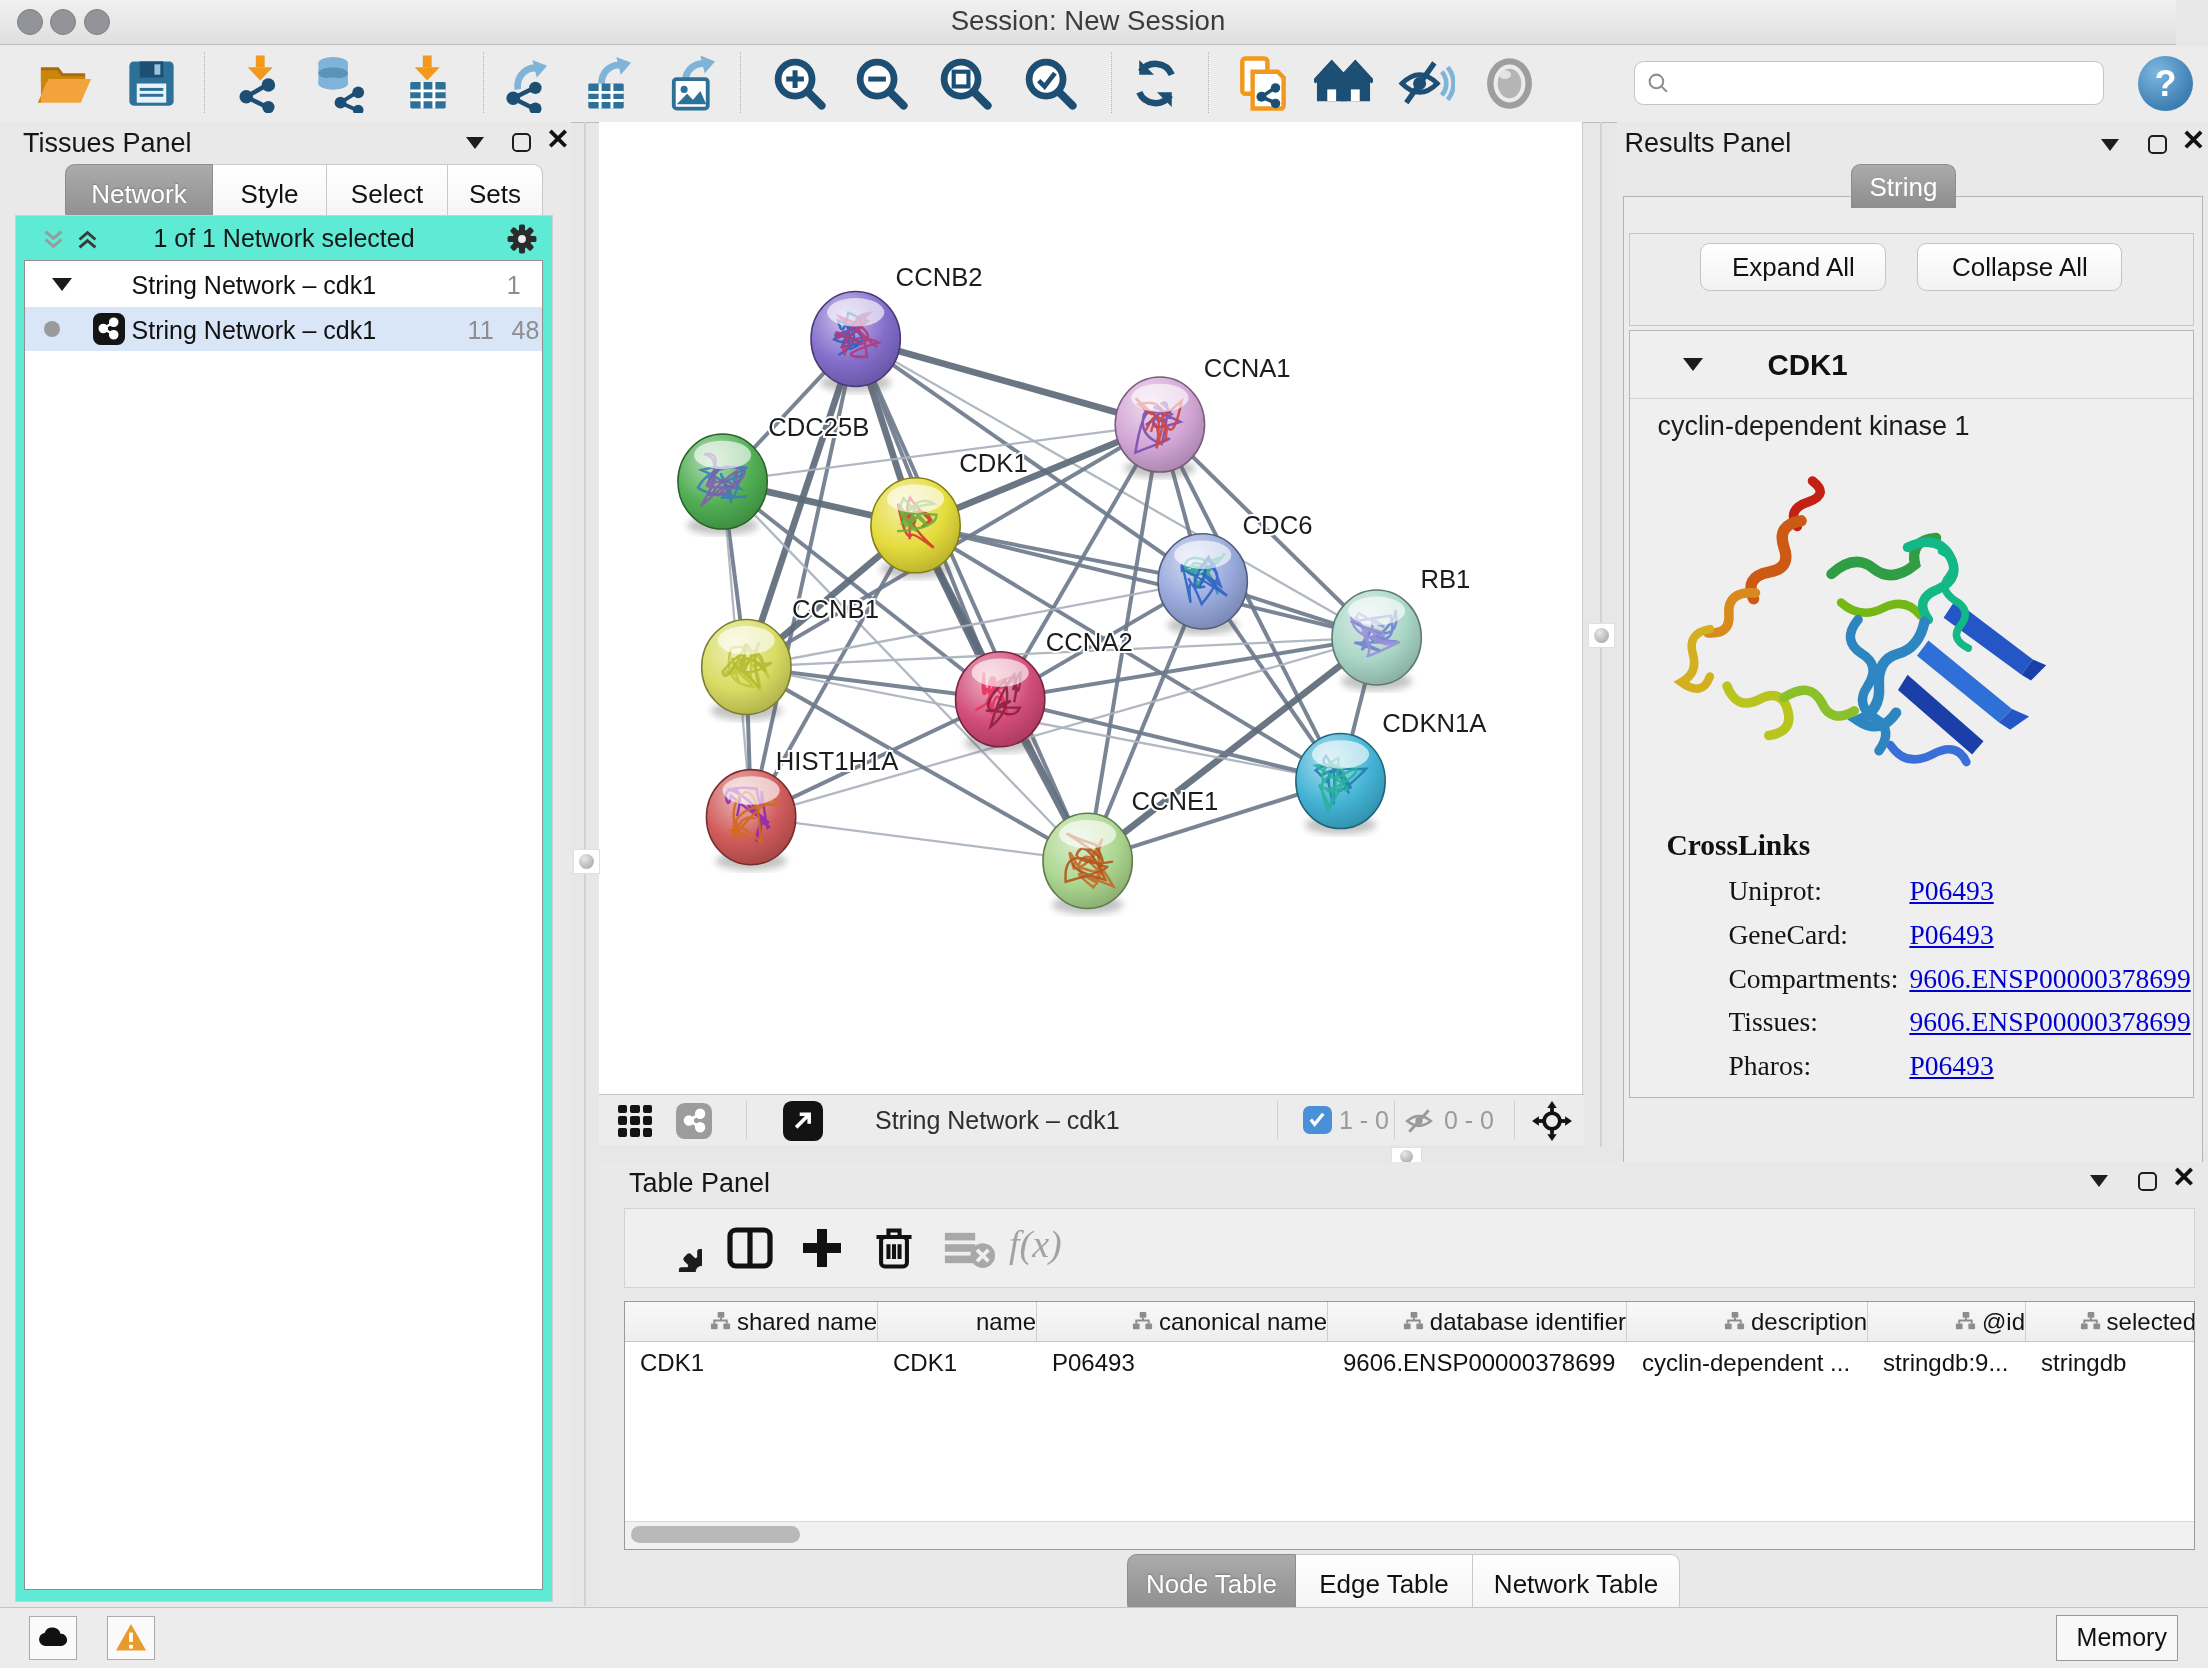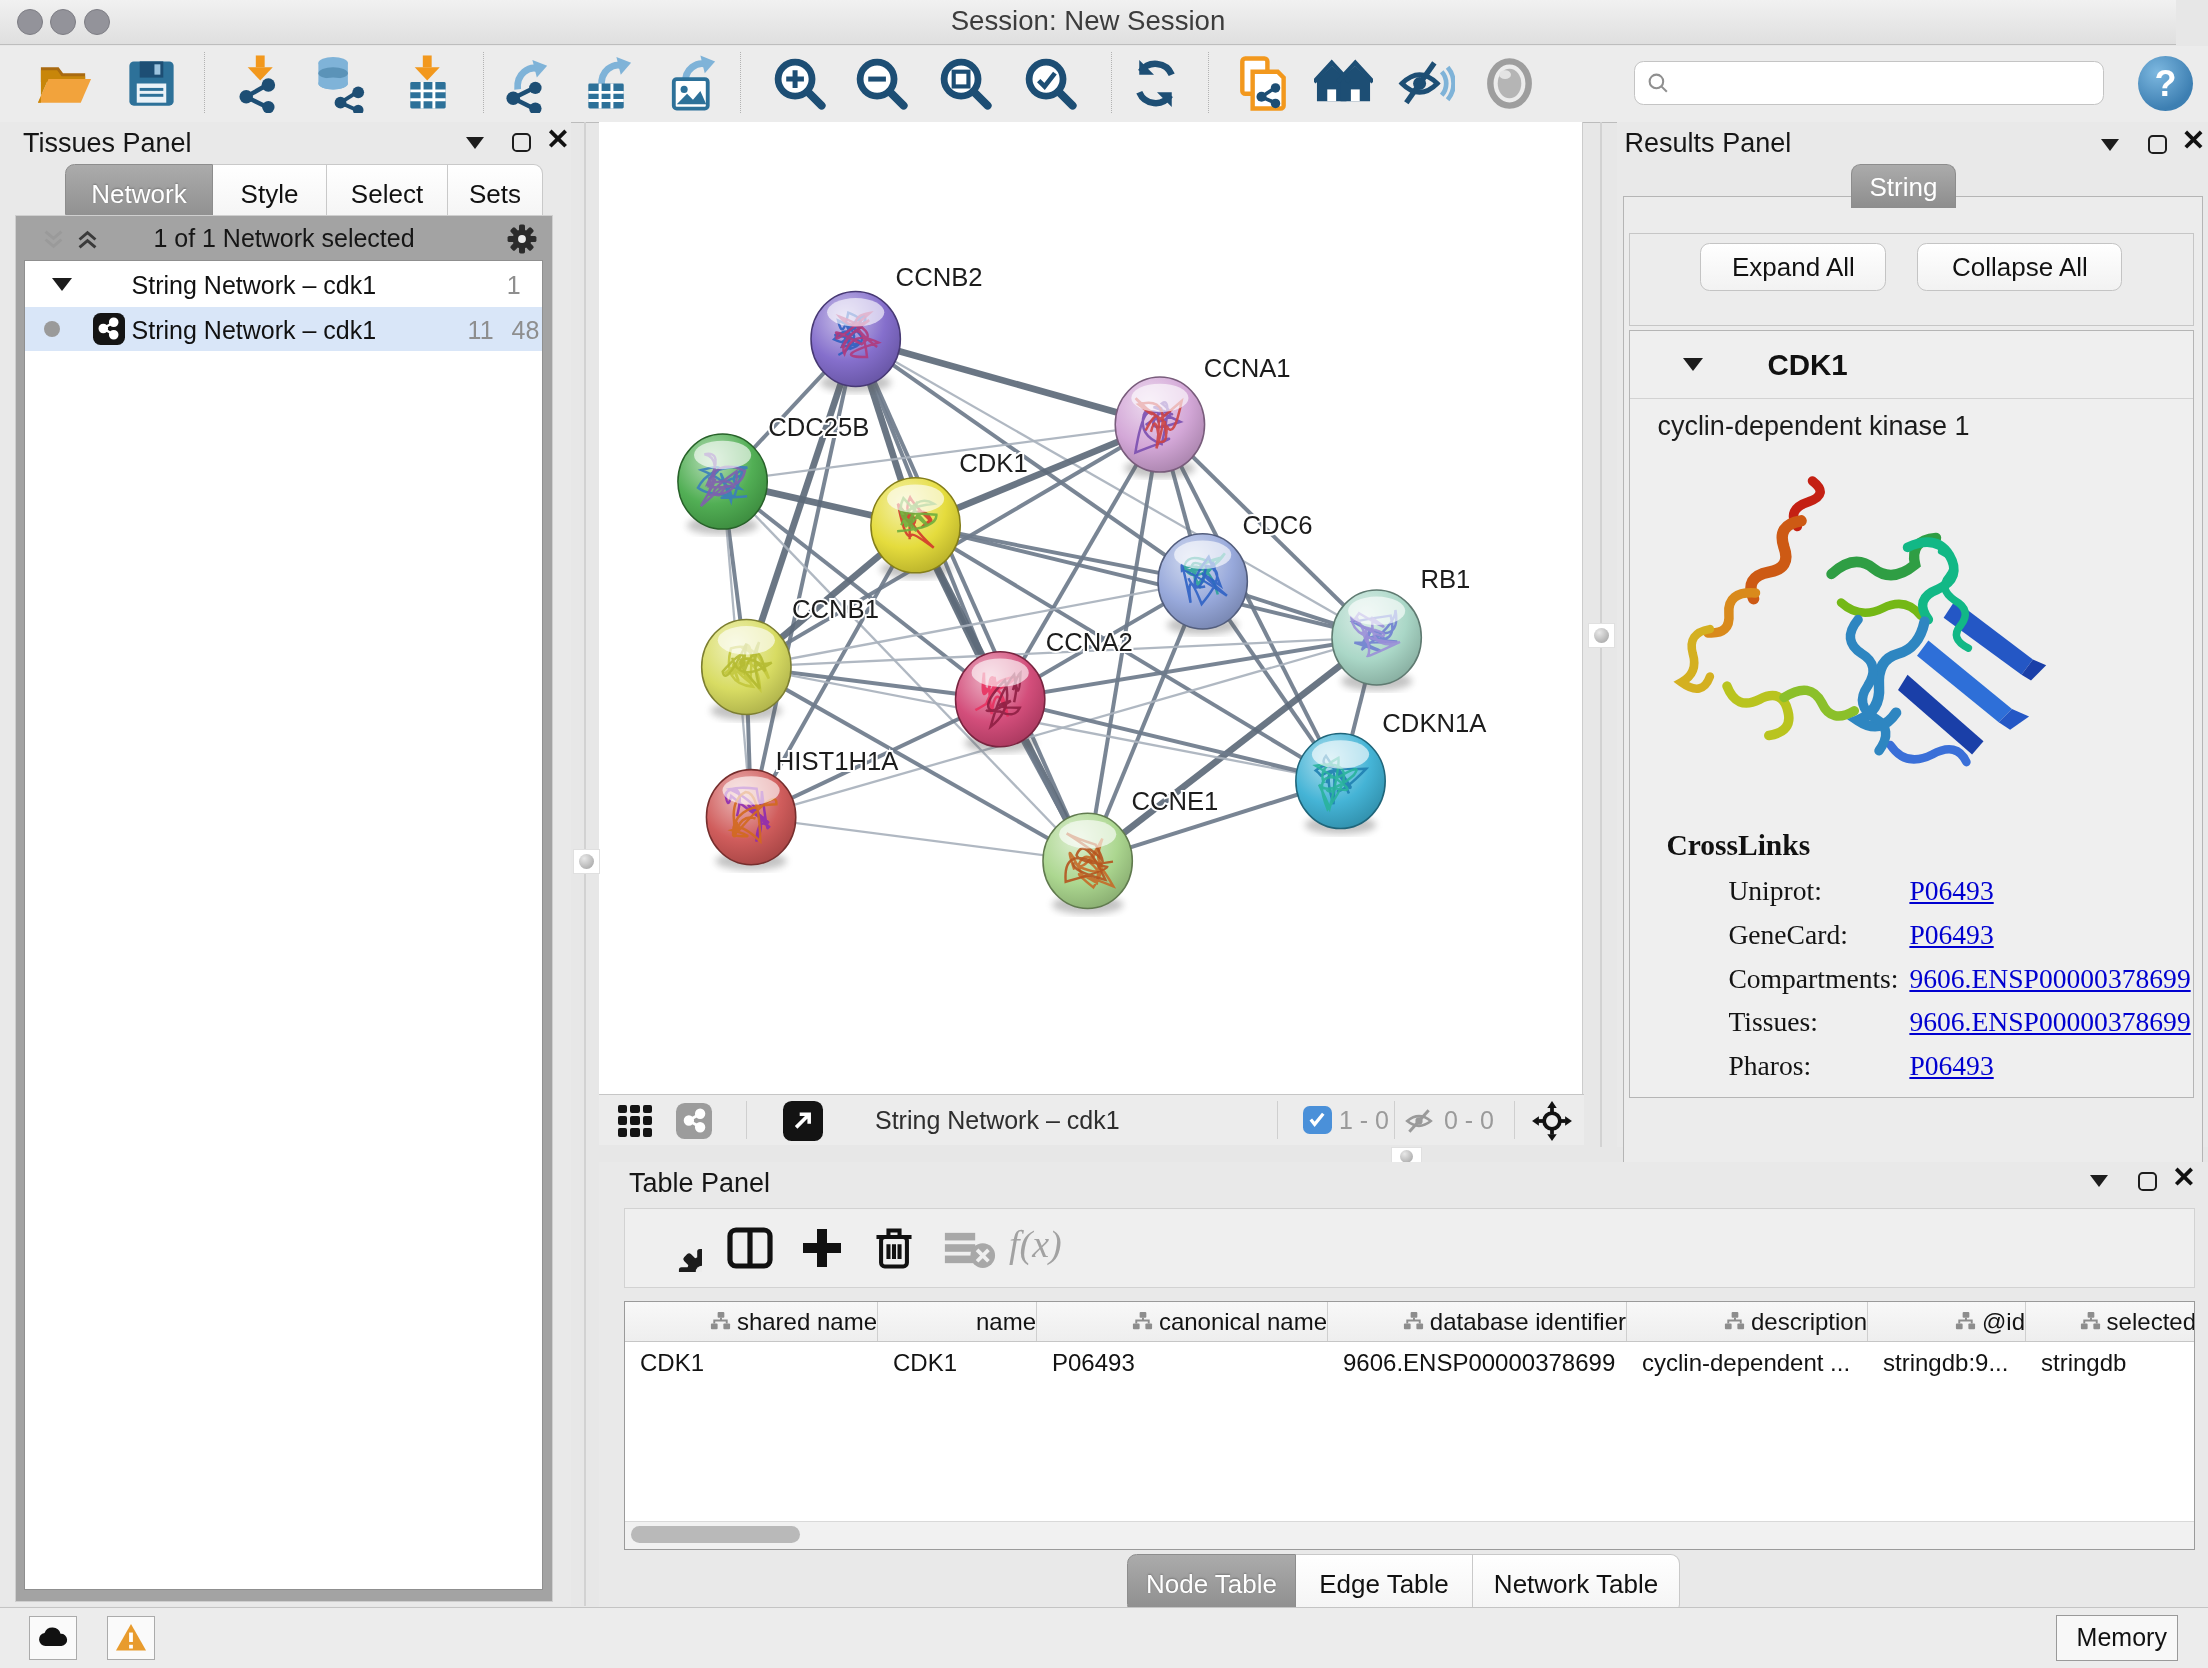--- a/index.html
+++ b/index.html
@@ -42,21 +42,21 @@
     color:#111;font-size:26px;display:flex;align-items:center;justify-content:center;cursor:pointer;box-sizing:border-box;}
   .seg .tab:first-child{border-left-width:1.9px;border-radius:9.5px 0 0 9.5px;}
   .seg .tab:last-child{border-radius:0 9.5px 9.5px 0;}
   .seg .tab.sel{background:linear-gradient(#ababab,#8d8d8d);color:#fff;border-color:#8d8d8d;
     text-shadow:0 -1px 1.9px rgba(0,0,0,.25);}
   
   #left-panel{position:absolute;left:0;top:122px;width:571px;height:1484px;background:#e9e9e9;}
   #cp-header{position:absolute;left:0;top:0;width:100%;height:42px;}
   #cp-header .panel-title{position:absolute;left:23px;top:5.7px;}
   #cp-box{position:absolute;left:15px;top:93px;width:538px;height:1387px;border:1.9px solid #cfcfcf;
-    background:#a3a3a3;box-sizing:border-box;}
+    background:#5eead4;box-sizing:border-box;}
   #cp-tabs{position:absolute;left:65px;top:42px;}
   #cp-sumrow{position:absolute;left:0;top:0;width:100%;height:44px;}
   #cp-sum{position:absolute;left:0;right:0;top:7.6px;text-align:center;font-size:25px;color:#161616;}
   #cp-tree{position:absolute;left:7.6px;top:44px;width:519px;height:1330px;background:#fff;
     border:1.9px solid #8f8f8f;box-sizing:border-box;}
   .tree-row{position:absolute;left:0;width:100%;height:44px;font-size:25px;}
   .tree-label{position:absolute;left:107px;top:8.6px;color:#111;}
   .tree-num{position:absolute;top:8.6px;color:#8e8e8e;}
   .tri-down{position:absolute;width:0;height:0;border-left:10.5px solid transparent;border-right:10.5px solid transparent;
     border-top:13.3px solid #1c1c1c;}

